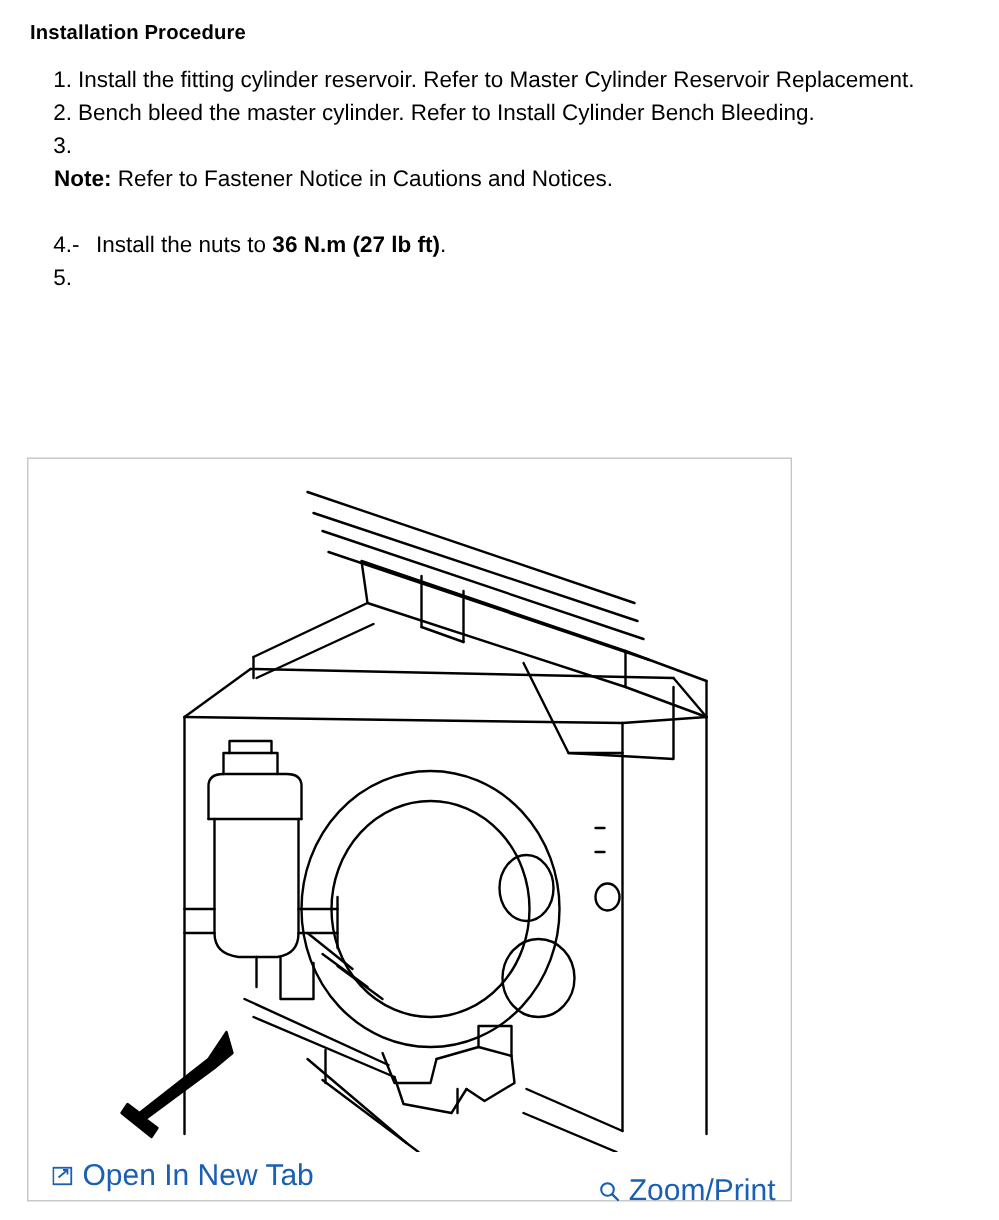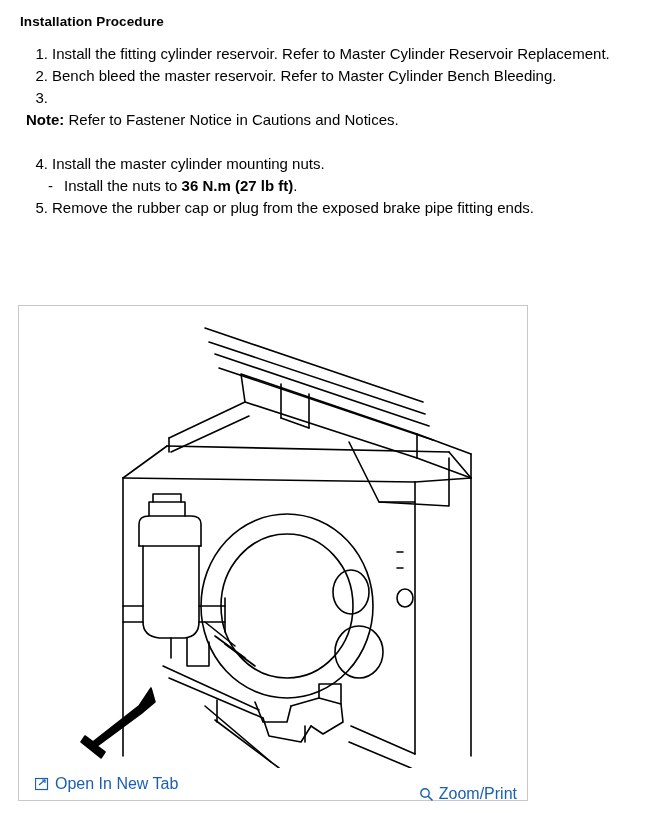--- a/index.html
+++ b/index.html
@@ -53,21 +53,21 @@
     position: absolute;
     left: 8px;
     top: 0;
     width: 22px;
     text-align: right;
     font-size: 15px;
   }
   .note {
     font-size: 15px;
     line-height: 22px;
-    margin: 22px 0 22px 8px;
+    margin: 22px 0 22px 18px;
   }
   .note b {
     font-weight: bold;
   }
   .substep {
     font-size: 15px;
     line-height: 22px;
     padding-left: 46px;
     position: relative;
     white-space: nowrap;
@@ -100,21 +100,21 @@
     overflow: hidden;
   }
   .figure-bar {
     position: absolute;
     left: 0;
     bottom: 0;
     width: 508px;
     height: 32px;
     display: flex;
     align-items: center;
-    font-size: 16px;
+    font-size: 20px;
   }
   .fig-link {
     color: #1a5fb4;
     display: flex;
     align-items: center;
     gap: 6px;
     cursor: pointer;
     text-decoration: none;
   }
   .fig-link.open-tab {
@@ -136,47 +136,45 @@
 
   <h1 class="proc-title">Installation Procedure</h1>
 
   <ol class="steps">
     <li>
       <span class="num">1.</span>
       <span>Install the fitting cylinder reservoir. Refer to Master Cylinder Reservoir Replacement.</span>
     </li>
     <li>
       <span class="num">2.</span>
-      <span>Bench bleed the master reservoir. Refer to Master Cylinder Bench Bleeding.</span>
+      <span>Bench bleed the master cylinder. Refer to Install Cylinder Bench Bleeding.</span>
     </li>
     <li>
       <span class="num">3.</span>
     </li>
   </ol>
 
   <p class="note">
     <b>Note:</b><span> Refer to Fastener Notice in Cautions and Notices.</span>
   </p>
 
   <ol class="steps group-after-note">
     <li>
       <span class="num">4.</span>
-      <span>Install the master cylinder mounting nuts.</span>
     </li>
   </ol>
 
   <div class="substep">
     <span class="dash">-</span>
     <span>Install the nuts to </span><b>36 N.m (27 lb ft)</b><span>.</span>
   </div>
 
   <ol class="steps">
     <li>
       <span class="num">5.</span>
-      <span>Remove the rubber cap or plug from the exposed brake pipe fitting ends.</span>
     </li>
   </ol>
 
   <div class="figure">
     <div class="figure-img">
       <svg width="508" height="462" viewBox="0 0 508 462" xmlns="http://www.w3.org/2000/svg">
         <rect x="0" y="0" width="508" height="462" fill="#ffffff"></rect>
         <g fill="none" stroke="#000000" stroke-width="1.6" stroke-linejoin="round" stroke-linecap="round">
 
           <path d="M186 22 L404 96"></path>

